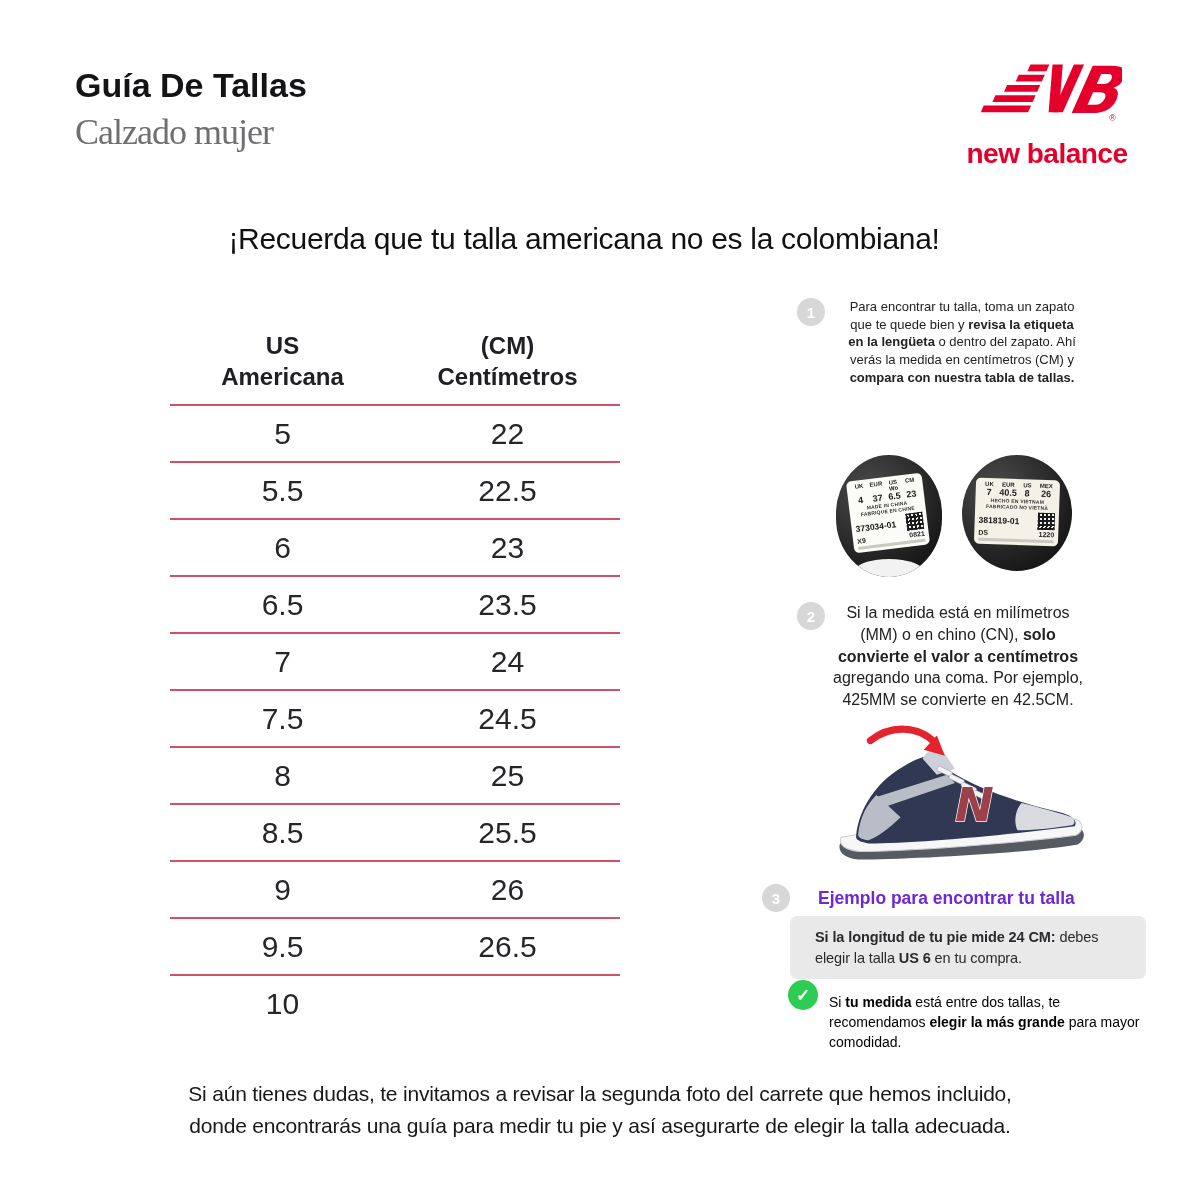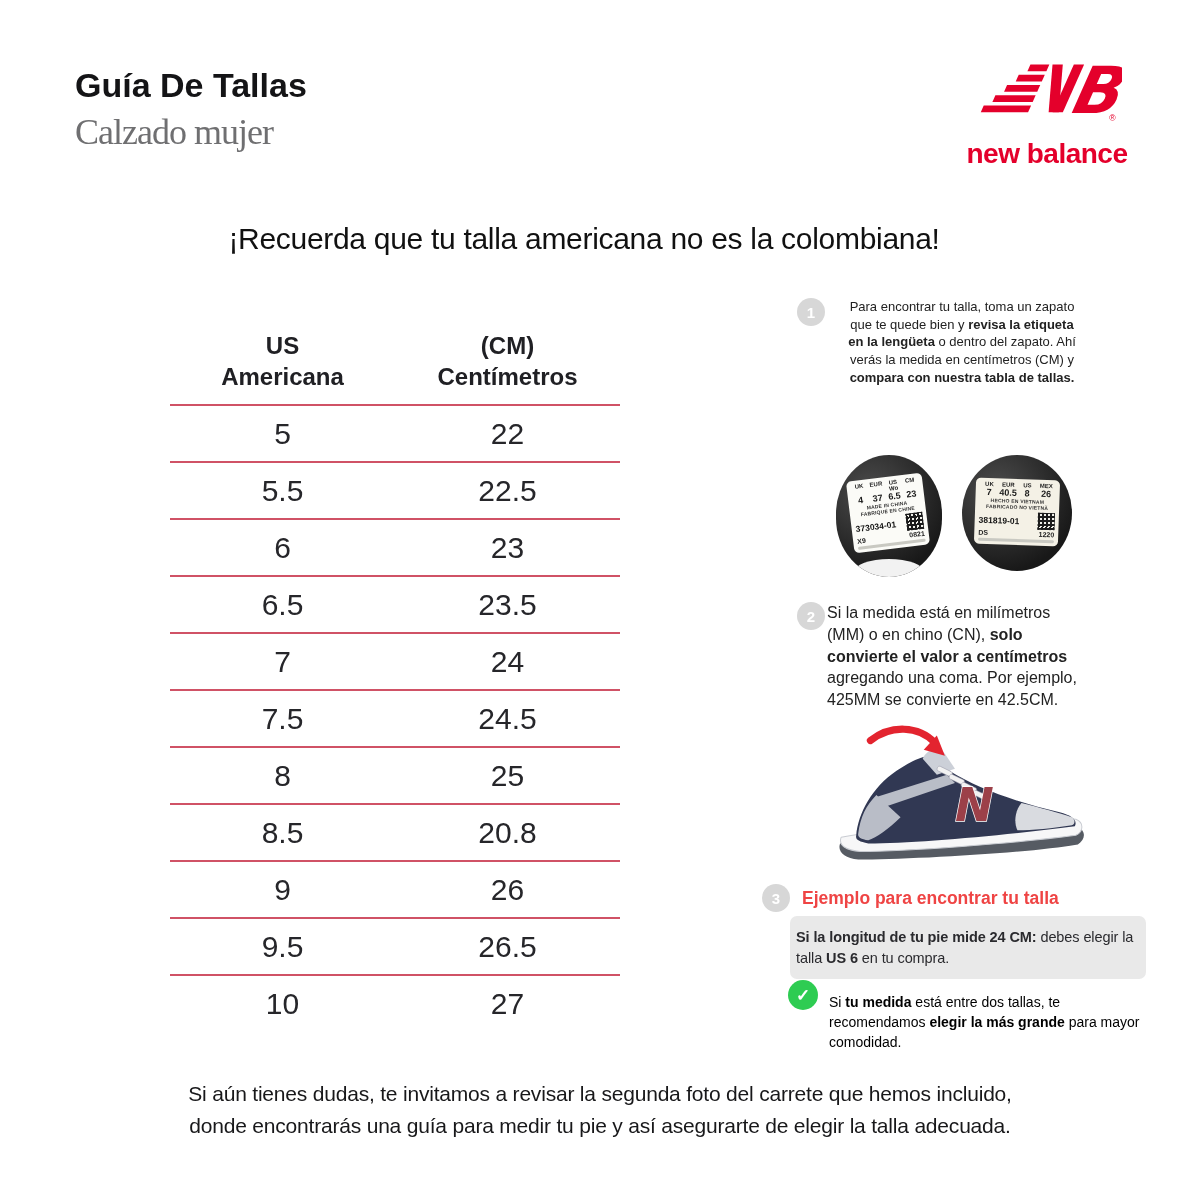--- a/index.html
+++ b/index.html
@@ -32,21 +32,21 @@
   .step{position:absolute;display:flex;}
   .step-circle{width:28px;height:28px;border-radius:50%;background:#d7d7d7;color:#fff;
                font-size:15px;font-weight:bold;display:flex;align-items:center;justify-content:center;
                flex:0 0 28px;}
   .seg-b{font-weight:bold;}
 
   .step-1{left:797px;top:298px;}
   .step-1 .step-text{width:238px;margin-left:18px;text-align:center;font-size:13px;line-height:1.36;color:#222;}
 
   .step-2{left:797px;top:602px;}
-  .step-2 .step-text{width:262px;margin-left:2px;text-align:left;font-size:16px;line-height:1.36;color:#222;}
+  .step-2 .step-text{width:262px;margin-left:2px;text-align:center;font-size:16px;line-height:1.36;color:#222;}
 
   
   .labels-row{position:absolute;left:836px;top:455px;display:flex;gap:20px;align-items:flex-start;}
   .label-photo{border-radius:50%;position:relative;overflow:hidden;
                background:radial-gradient(circle at 32% 30%, #4c4c4c, #181818 75%);}
   .label-photo.lp-left{width:106px;height:122px;border-radius:50% / 48%;}
   .label-photo.lp-right{width:110px;height:116px;}
   .tag{position:absolute;background:#fbfbf7;border-radius:5px;padding:3px 4px;box-sizing:border-box;}
   .lp-left .tag{left:14px;top:22px;width:76px;transform:rotate(-7deg);}
   .lp-right .tag{left:13px;top:24px;width:84px;transform:rotate(2deg);background:#f4f1e6;}
@@ -61,23 +61,23 @@
       repeating-linear-gradient(90deg,#1c1c1c 0 2px,#f0f0ea 2px 4px);}
   .tag-bottom{display:flex;justify-content:space-between;font-size:7px;font-weight:bold;color:#222;margin-top:1px;}
   .blur-line{height:3px;background:#c9c9c2;border-radius:2px;margin-top:2px;}
   .spill{position:absolute;left:18px;bottom:-8px;width:70px;height:26px;background:#f2f2f2;border-radius:50%;}
 
   
   .shoe-wrap{position:absolute;left:824px;top:716px;width:272px;height:152px;}
 
   
   .step-3-head{position:absolute;left:762px;top:884px;display:flex;align-items:center;}
-  .step-3-title{margin-left:12px;font-size:17.5px;font-weight:bold;color:#ef4444;}
+  .step-3-title{margin-left:28px;font-size:17.5px;font-weight:bold;color:#6d28d9;}
   .example-box{position:absolute;left:790px;top:916px;width:356px;box-sizing:border-box;
-               background:#e9e9e9;border-radius:7px;padding:11px 6px;font-size:14.5px;
+               background:#e9e9e9;border-radius:7px;padding:11px 25px;font-size:14.5px;
                line-height:1.42;color:#2a2a2e;letter-spacing:-0.1px;}
   .tip-row{position:absolute;left:788px;top:980px;display:flex;align-items:flex-start;}
   .check-circle{width:30px;height:30px;border-radius:50%;background:#2ecc52;color:#fff;
                 display:flex;align-items:center;justify-content:center;font-size:17px;font-weight:bold;flex:0 0 30px;}
   .tip-text{margin-left:11px;width:322px;font-size:14px;line-height:1.42;color:#000000;margin-top:13px;}
 
   
   .footer-note{position:absolute;left:0;top:1078px;width:1200px;text-align:center;
                font-size:21px;line-height:1.5;color:#18181a;letter-spacing:-0.2px;}
 </style>
@@ -144,33 +144,32 @@
     <div class="tr">
         <div class="td">7.5</div>
         <div class="td">24.5</div>
       </div>
     <div class="tr">
         <div class="td">8</div>
         <div class="td">25</div>
       </div>
     <div class="tr">
         <div class="td">8.5</div>
-        <div class="td">20.8</div>
+        <div class="td">25.5</div>
       </div>
     <div class="tr">
         <div class="td">9</div>
         <div class="td">26</div>
       </div>
     <div class="tr">
         <div class="td">9.5</div>
         <div class="td">26.5</div>
       </div>
     <div class="tr">
         <div class="td">10</div>
-        <div class="td">27</div>
       </div>
   </div>
 
   <div class="step step-1">
     <div class="step-circle">1</div>
     <div class="step-text"><span>Para encontrar tu talla, toma un zapato que te quede bien y </span><span class="seg-b">revisa la etiqueta en la lengüeta</span><span> o dentro del zapato. Ahí verás la medida en centímetros (CM) y </span><span class="seg-b">compara con nuestra tabla de tallas.</span></div>
   </div>
 
   <div class="labels-row">
     <div class="label-photo lp-left">

